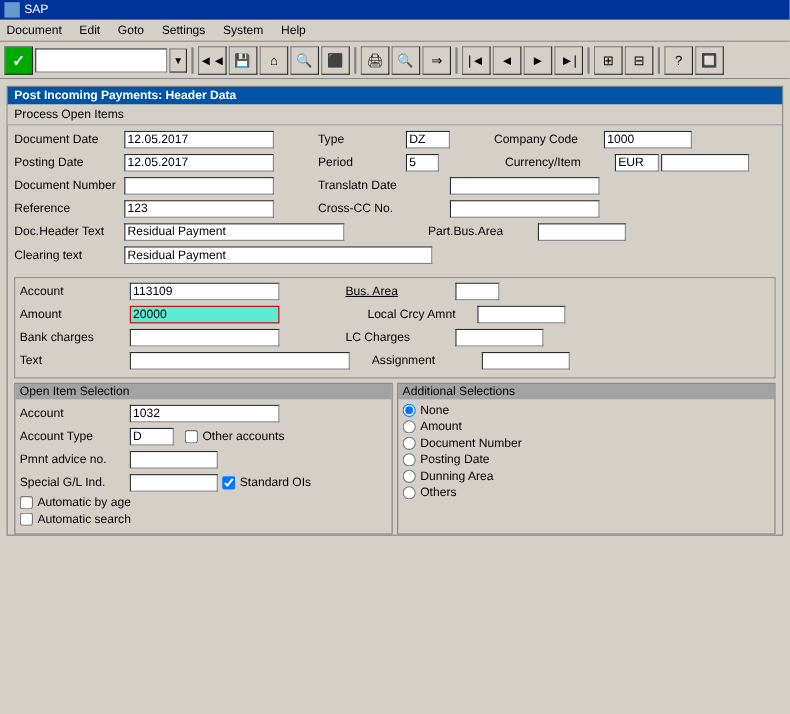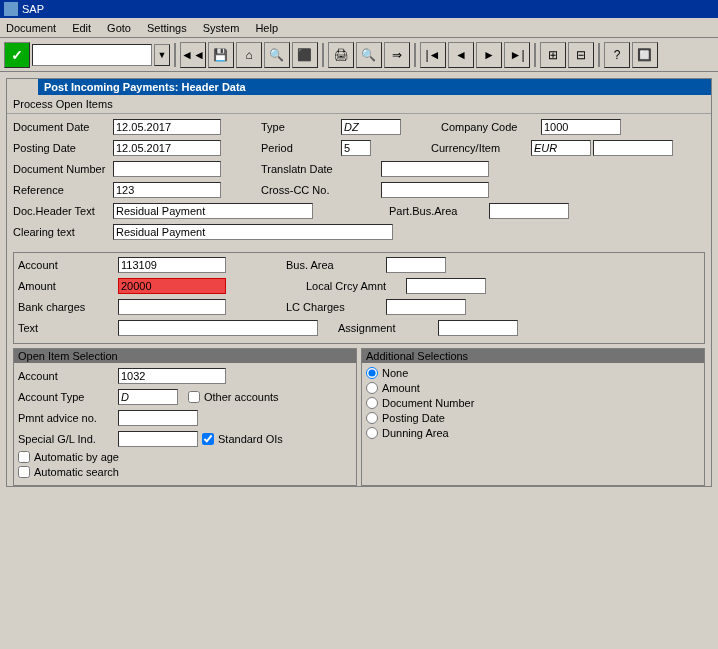--- a/index.html
+++ b/index.html
@@ -98,21 +98,20 @@
       background: #d4d0c8;
       border: 1px solid #808080;
       margin-bottom: 4px;
     }
     .section-title {
       background: #0054a6;
       color: white;
       font-size: 11px;
       font-weight: bold;
       padding: 2px 6px;
-      margin-left: 31px;
     }
     .section-subtitle {
       background: #d4d0c8;
       font-size: 11px;
       padding: 3px 6px;
       border-bottom: 1px solid #a0a0a0;
       color: #000;
     }
 
     
@@ -136,26 +135,26 @@
       min-width: 80px;
     }
     .field-input {
       height: 16px;
       border: 1px inset #808080;
       background: white;
       font-size: 11px;
       padding: 0 2px;
     }
     .field-input-yellow {
-      background: #ef4444;
+      background: #5eead4;
       border: 1px solid #cc0000;
     }
-    .field-input-wide { width: 108px; }
+    .field-input-wide { width: 136px; }
     .field-input-med { width: 80px; }
-    .field-input-sm { width: 60px; font-style: italic; }
+    .field-input-sm { width: 40px; }
     .field-input-xs { width: 30px; }
     .field-input-xl { width: 200px; }
     .col-divider-lg { width: 40px; }
 
     
     .inner-section {
       border: 1px solid #808080;
       margin: 4px 6px;
     }
     .inner-section-title {
@@ -181,21 +180,21 @@
       flex: 1;
       border: 1px solid #808080;
       background: #d4d0c8;
     }
     .bottom-right {
       flex: 1;
       border: 1px solid #808080;
       background: #d4d0c8;
     }
     .bottom-section-title {
-      background: #737373;
+      background: #a3a3a3;
       font-size: 11px;
       padding: 1px 4px;
       color: #000;
     }
     .bottom-section-body {
       padding: 4px;
     }
 
     
     .radio-row {
@@ -342,21 +341,21 @@
       </div>
     </div>
 
     <div class="inner-section">
       <div class="inner-section-body">
 
         <div class="form-row">
           <span class="field-label">Account</span>
           <input class="field-input field-input-wide" type="text" value="113109" style="">
           <div style="width:60px;"></div>
-          <span class="field-label" style="min-width:100px;">Bus. Area</span>
+          <span class="field-label" style="min-width:100px;text-decoration:underline;">Bus. Area</span>
           <input class="field-input field-input-sm" type="text" value="" style="">
         </div>
 
         <div class="form-row">
           <span class="field-label">Amount</span>
           <input class="field-input field-input-wide field-input-yellow" type="text" value="20000" style="">
           <div style="width:60px;"></div>
           <span class="field-label" style="min-width:100px;margin-left:20px;">Local Crcy Amnt</span>
           <input class="field-input field-input-med" type="text" value="" style="">
         </div>
@@ -443,20 +442,24 @@
             <span>Document Number</span>
           </div>
           <div class="radio-row">
             <input type="radio" name="add_sel" style="">
             <span>Posting Date</span>
           </div>
           <div class="radio-row">
             <input type="radio" name="add_sel" style="">
             <span>Dunning Area</span>
           </div>
+          <div class="radio-row">
+            <input type="radio" name="add_sel" style="">
+            <span>Others</span>
+          </div>
 
         </div>
       </div>
 
     </div>
 
   </div>
 
 </div>
 

